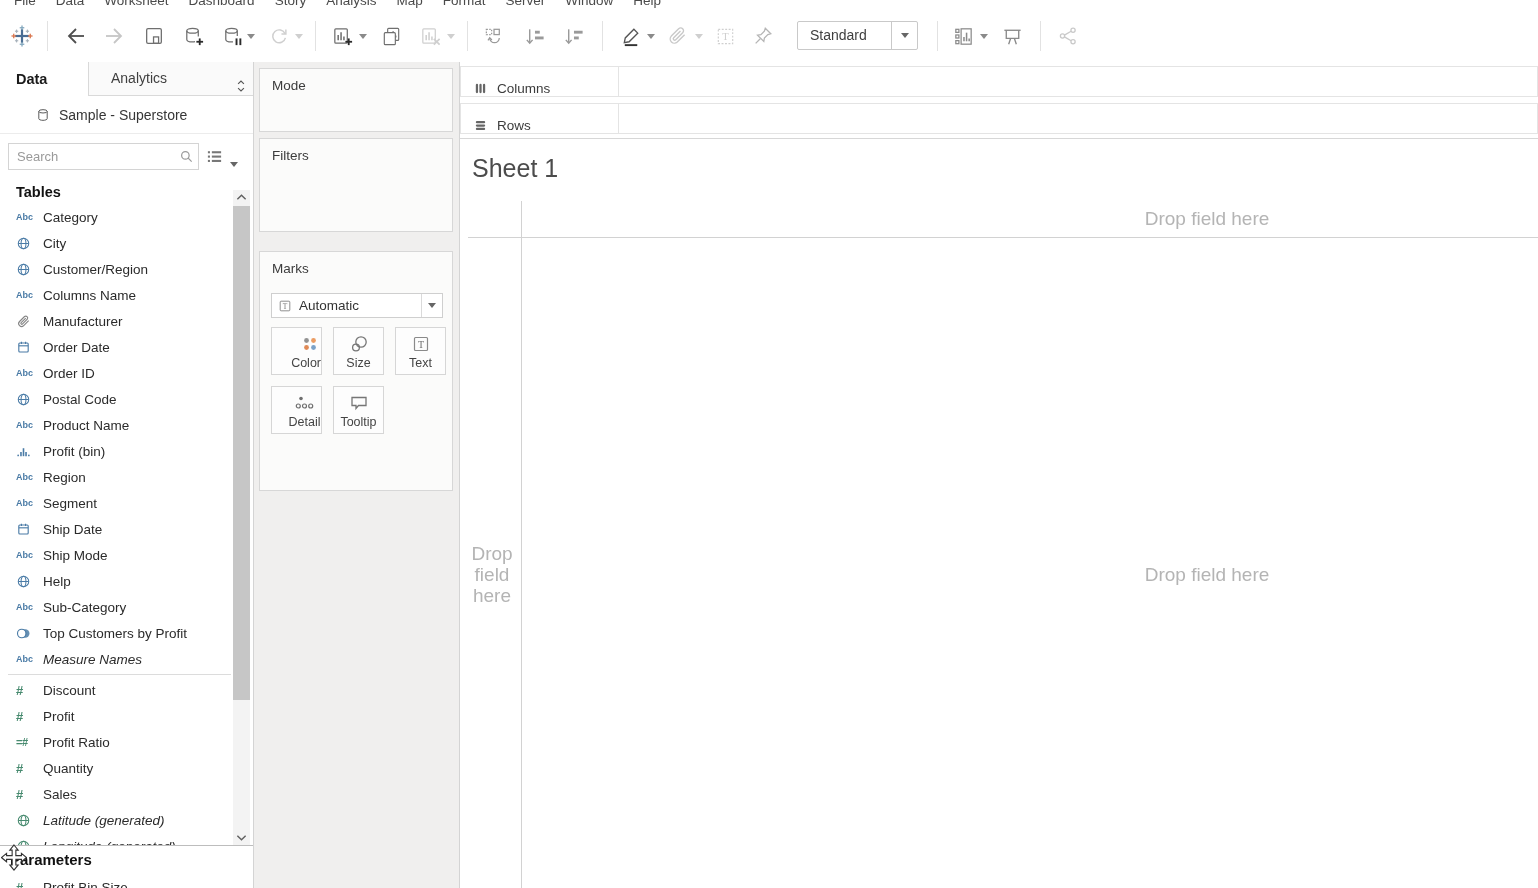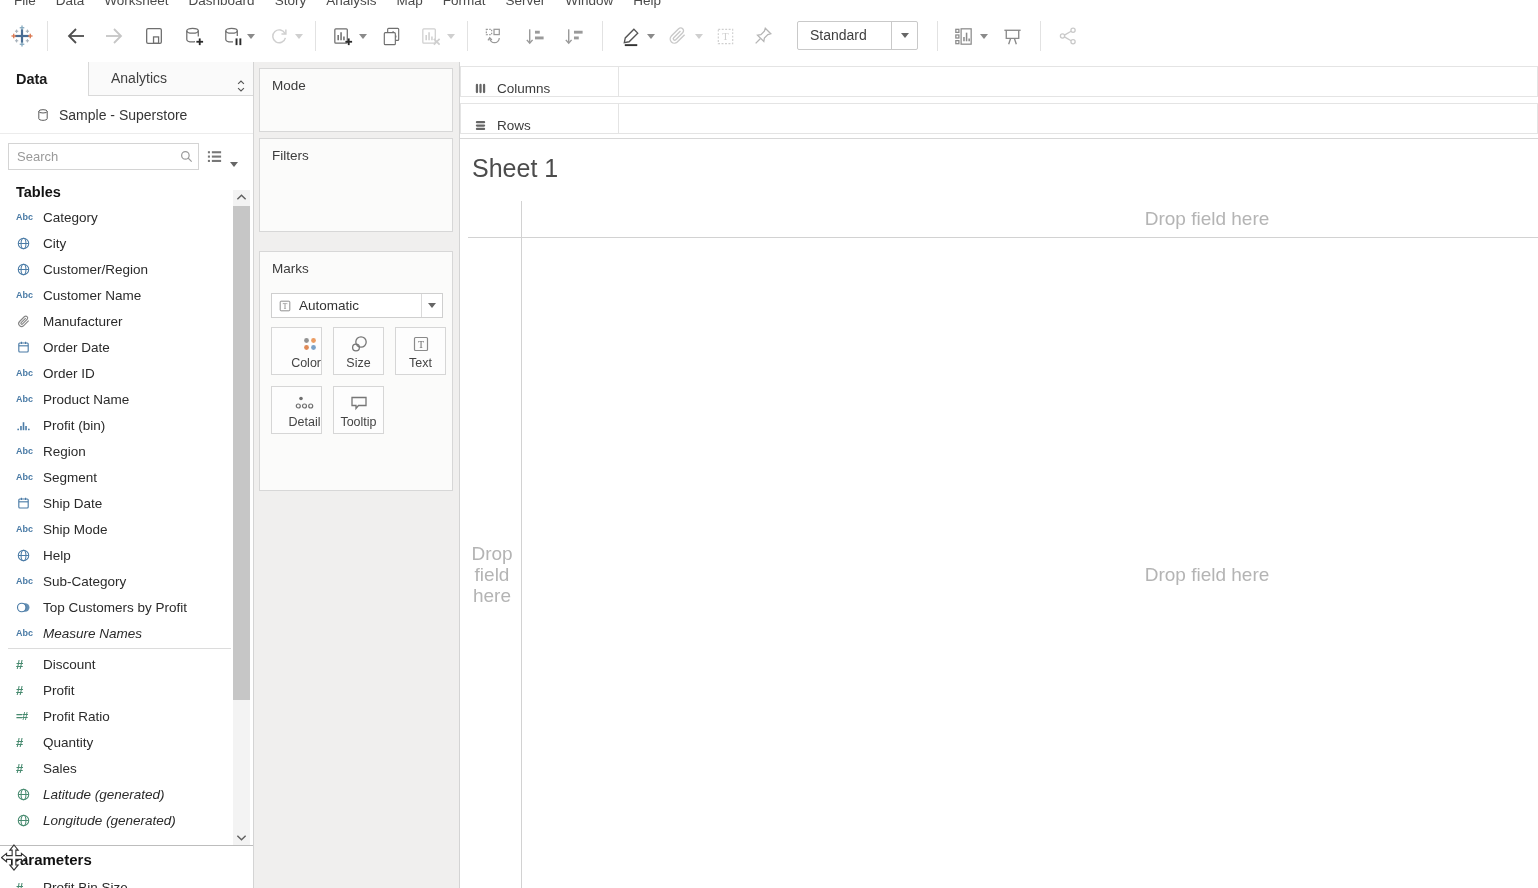--- a/index.html
+++ b/index.html
@@ -398,21 +398,21 @@
               </g>
             </svg>
           </span>
         </span>
         <span class="field-label">Customer/Region</span>
       </div>
       <div class="field-row">
         <span class="icon-col">
           <span class="txticon c-dim">Abc</span>
         </span>
-        <span class="field-label">Customer Name</span>
+        <span class="field-label">Columns Name</span>
       </div>
       <div class="field-row">
         <span class="icon-col">
           <span class="c-gray" style="display: flex;">
             <svg xmlns="http://www.w3.org/2000/svg" viewBox="0 0 16 16" width="15" height="15" fill="none" stroke="currentColor" stroke-width="1.2">
               <path d="M13.5 7.1l-5.3 5.3a3.1 3.1 0 0 1-4.4-4.4l5.3-5.3a2.07 2.07 0 0 1 2.9 2.9l-5 5a1.04 1.04 0 0 1-1.5-1.5l4.9-4.8"></path>
             </svg>
           </span>
         </span>
         <span class="field-label">Manufacturer</span>
@@ -430,20 +430,34 @@
             </svg>
           </span>
         </span>
         <span class="field-label">Order Date</span>
       </div>
       <div class="field-row">
         <span class="icon-col">
           <span class="txticon c-dim">Abc</span>
         </span>
         <span class="field-label">Order ID</span>
+      </div>
+      <div class="field-row">
+        <span class="icon-col">
+          <span class="c-dim" style="display: flex;">
+            <svg xmlns="http://www.w3.org/2000/svg" viewBox="0 0 16 16" width="15" height="15">
+              <g fill="none" stroke="currentColor" stroke-width="1.1">
+                <circle cx="8" cy="8" r="5.6"></circle>
+                <ellipse cx="8" cy="8" rx="2.6" ry="5.6"></ellipse>
+                <line x1="2.4" y1="8" x2="13.6" y2="8"></line>
+              </g>
+            </svg>
+          </span>
+        </span>
+        <span class="field-label">Postal Code</span>
       </div>
       <div class="field-row">
         <span class="icon-col">
           <span class="txticon c-dim">Abc</span>
         </span>
         <span class="field-label">Product Name</span>
       </div>
       <div class="field-row">
         <span class="icon-col">
           <span class="c-dim" style="display: flex;">

